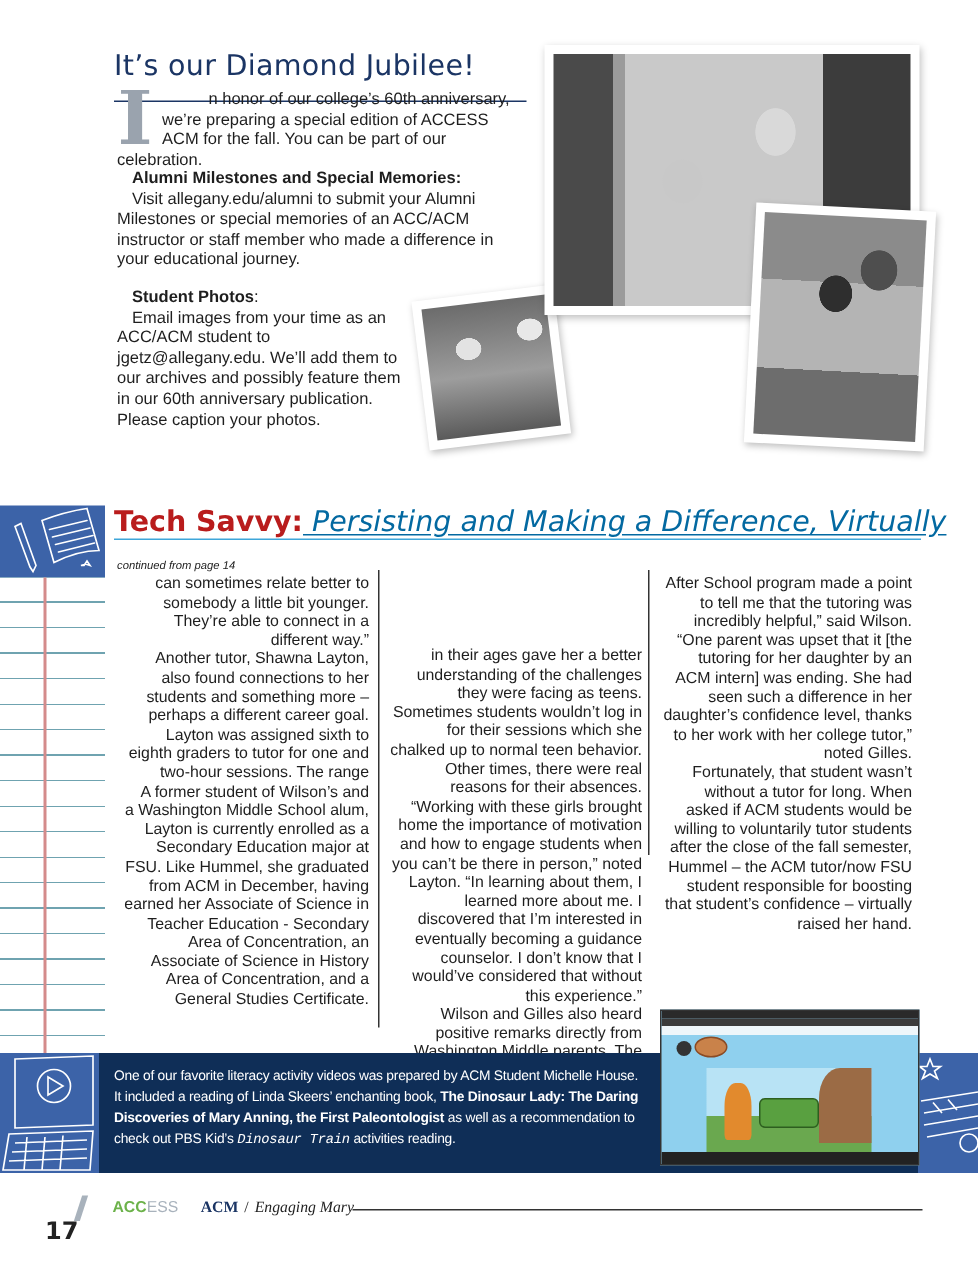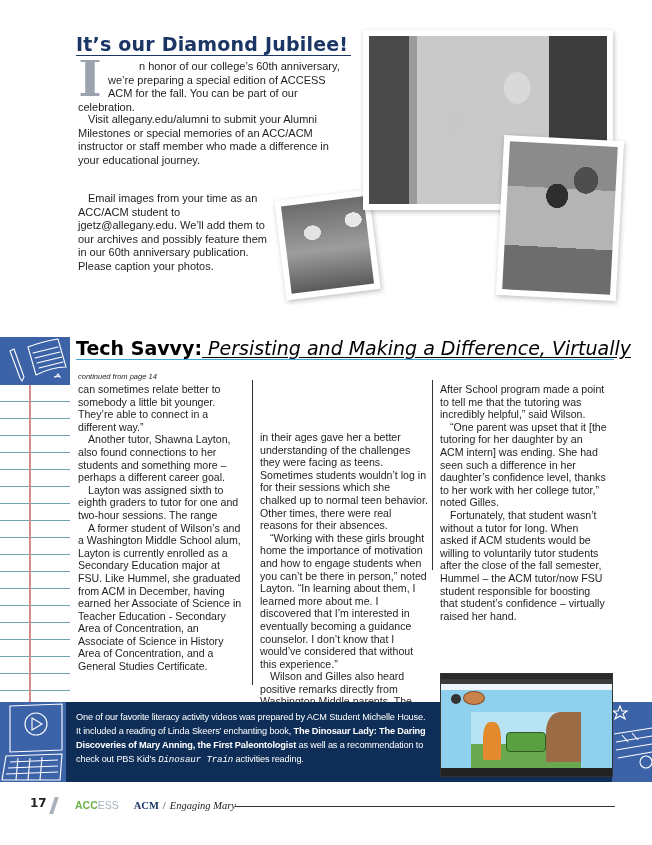--- a/index.html
+++ b/index.html
@@ -2,23 +2,23 @@
 <html><head>
 <meta charset="utf-8">
 <style>
   * { box-sizing: border-box; margin: 0; padding: 0; }
   html, body { width: 652px; height: 845px; background: #ffffff; overflow: hidden; }
   body { position: relative; font-family: "Liberation Sans", sans-serif; color: #1e1e1e; }
 
   
   .jubilee-title {
     position: absolute; left: 76px; top: 34px; width: 275px;
-    font-family: "DejaVu Sans", sans-serif; font-weight: bold; font-size: 19px;
+    font-family: "DejaVu Sans", sans-serif; font-weight: normal; font-size: 19px;
     color: #1b3564; letter-spacing: 0.2px;
-    border-bottom: 1.5px solid #1b3564; padding-bottom: 1px; line-height: 20px;
+    border-bottom: 1.5px solid #1b3564; padding-bottom: 13px; line-height: 20px;
   }
   .intro {
     position: absolute; left: 78px; top: 60px; width: 272px;
     font-size: 11px; line-height: 13.6px;
   }
   .dropcap {
     float: left; width: 24px; height: 38px; margin: 0 6px 0 0;
     font-family: "DejaVu Serif", serif; font-size: 50px; line-height: 38px;
     color: #9aa3ae; font-weight: bold; text-align: center; overflow: hidden;
   }
@@ -66,30 +66,30 @@
     position: absolute; left: 0; top: 385px; width: 70px; height: 318px;
     background: repeating-linear-gradient(180deg, #ffffff 0 16px, #6fa3b0 16px 17px);
   }
   .margin-line { position: absolute; left: 29px; top: 385px; width: 1.5px; height: 318px; background: #d48b8b; }
 
   .tech-title {
     position: absolute; left: 76px; top: 337px; width: 538px;
     font-family: "DejaVu Sans", sans-serif; font-size: 19px; line-height: 22px;
     border-bottom: 1.5px solid #3ea6d9; white-space: nowrap;
   }
-  .tech-title .lead { font-weight: bold; color: #000000; }
-  .tech-title .rest { font-style: italic; color: #000000; text-decoration: underline; text-underline-offset: 2px; }
+  .tech-title .lead { font-weight: bold; color: #b91c1c; }
+  .tech-title .rest { font-style: italic; color: #0369a1; text-decoration: underline; text-underline-offset: 2px; }
   .continued {
     position: absolute; left: 78px; top: 372px; font-size: 7.5px; font-style: italic; color: #222;
   }
   .col {
     position: absolute; top: 383px; width: 168px; font-size: 10.6px; line-height: 12.6px;
     color: #1e1e1e;
   }
-  .col p { text-indent: 10px; }
+  .col p { text-indent: 10px; text-align: right; }
   .col p.noindent { text-indent: 0; }
   .col1 { left: 78px; }
   .col2 { left: 260px; margin-top: 48px; }
   .col3 { left: 440px; }
   .rule { position: absolute; width: 1px; background: #333; }
   .rule1 { left: 252px; top: 380px; height: 305px; }
   .rule2 { left: 432px; top: 380px; height: 190px; }
 
   
   .callout {
@@ -121,21 +121,21 @@
     position: absolute; left: 30px; top: 38px; width: 110px; height: 58px;
     background: linear-gradient(180deg, #b8e3f5 0 55%, #6aa84f 55% 100%);
   }
   .ss-cave { position: absolute; left: 75px; top: 0; width: 35px; height: 50px; background: #9b6b45; border-radius: 40% 0 0 0; }
   .ss-tank { position: absolute; left: 35px; top: 20px; width: 40px; height: 20px; background: #59a040; border-radius: 4px; border: 1px solid #2d5e1f; }
   .ss-dino { position: absolute; left: 12px; top: 10px; width: 18px; height: 38px; background: #e28a2d; border-radius: 40% 40% 10% 10%; }
   .ss-controls { position: absolute; left: 0; bottom: 0; width: 100%; height: 8px; background: #222; }
 
   
   .footer { position: absolute; left: 30px; top: 796px; width: 585px; height: 20px; }
-  .page-num { position: absolute; left: 0; top: 0; font-family: "DejaVu Sans", sans-serif; font-weight: bold; font-size: 12px; color: #222; }
+  .page-num { position: absolute; left: 0; top: 15px; font-family: "DejaVu Sans", sans-serif; font-weight: bold; font-size: 16px; color: #222; }
   .slash-bar {
     position: absolute; left: 22px; top: 1px; width: 4px; height: 17px; background: #a8b2bc; transform: skewX(-18deg);
   }
   .brand { position: absolute; left: 45px; top: 3px; font-size: 10.5px; white-space: nowrap; }
   .brand .acc { color: #6cb24a; font-weight: bold; }
   .brand .ess { color: #a8b2bc; }
   .brand .acm { color: #1b3564; font-family: "Liberation Serif", serif; font-weight: bold; margin-left: 15px; }
   .brand .sep { font-family: "Liberation Serif", serif; color: #222; margin: 0 4px; }
   .brand .section { font-family: "Liberation Serif", serif; font-style: italic; color: #222; }
   .footer-rule { position: absolute; left: 205px; top: 10px; width: 380px; height: 1px; background: #333; }
@@ -144,24 +144,26 @@
 <body>
 
 <div class="jubilee-title">It’s our Diamond Jubilee!</div>
 
 <div class="intro">
   <span class="dropcap">I</span>
   <span class="intro-text">n honor of our college’s 60th anniversary, we’re preparing a special edition of ACCESS ACM for the fall. You can be part of our celebration.</span>
 </div>
 
 <div class="block milestones">
+  <p class="subhead">Alumni Milestones and Special Memories:</p>
   <p>Visit allegany.edu/alumni to submit your Alumni Milestones or special memories of an ACC/ACM instructor or staff member who made a difference in your educational journey.</p>
 </div>
 
 <div class="block photos">
+  <p class="subhead"><span>Student Photos</span><span style="font-weight:normal">:</span></p>
   <p>Email images from your time as an ACC/ACM student to jgetz@allegany.edu. We’ll add them to our archives and possibly feature them in our 60th anniversary publication. Please caption your photos.</p>
 </div>
 
 <div class="photo photo-left">
     <div class="img"></div>
   </div>
 <div class="photo photo-main">
     <div class="img"></div>
   </div>
 <div class="photo photo-right">

